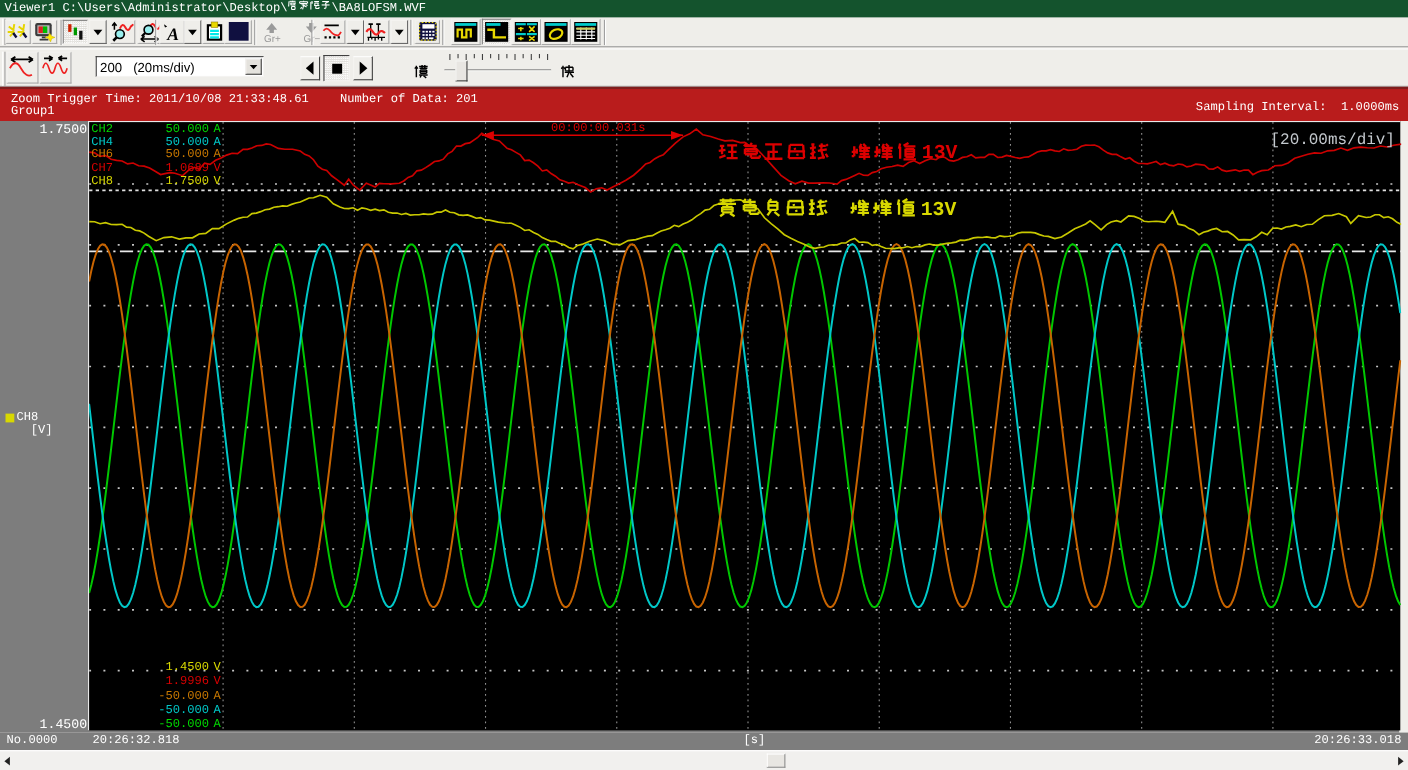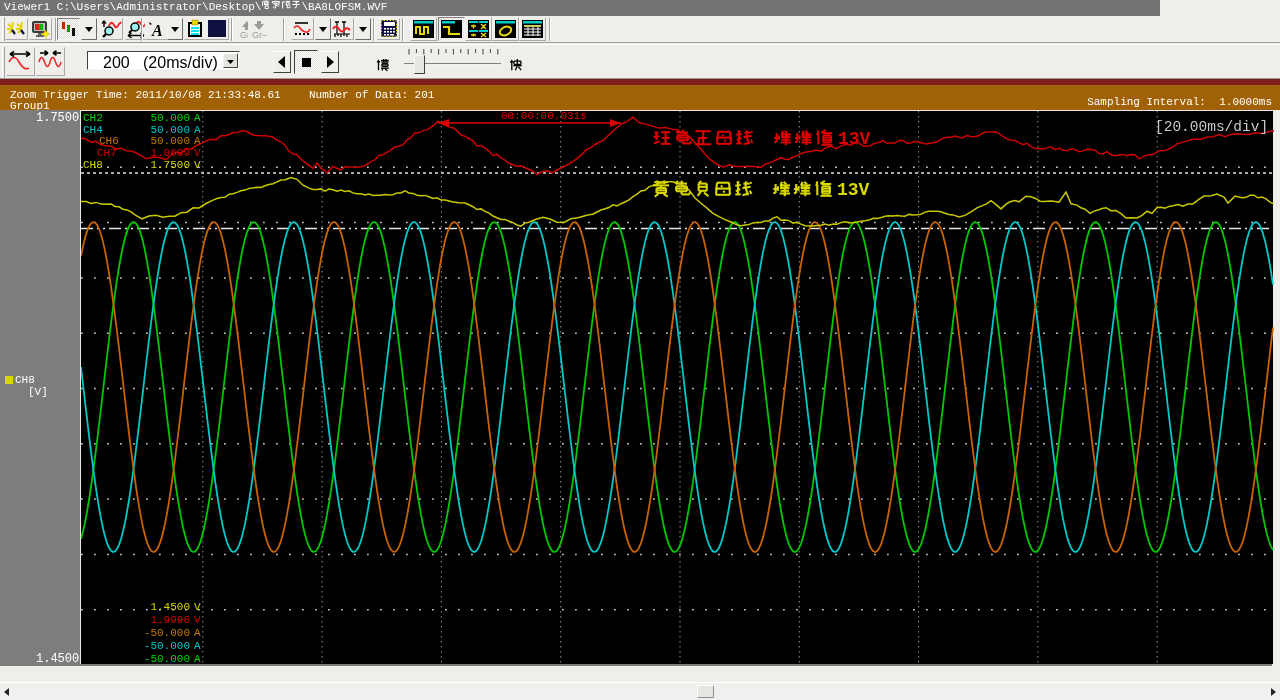--- a/index.html
+++ b/index.html
@@ -1,29 +1,29 @@
 <!DOCTYPE html>
 <html><head><meta charset="utf-8"><style>
 *{margin:0;padding:0;box-sizing:border-box}
 html,body{width:1280px;height:700px;overflow:hidden;background:#efeeea;font-family:"Liberation Sans",sans-serif}
 #page{position:relative;width:1280px;height:700px}
 .abs{position:absolute}
 
-#title{left:0;top:0;width:1160px;height:16px;background:#737373;color:#fff;font-family:"Liberation Mono",monospace;font-size:11px;line-height:15px}
+#title{left:0;top:0;width:1280px;height:16px;background:#14532d;color:#fff;font-family:"Liberation Mono",monospace;font-size:11px;line-height:15px}
 
 #tb1{left:0;top:16px;width:1280px;height:27px;background:#efeeea;border-bottom:1px solid #9c9c9c}
 #tb2{left:0;top:44px;width:1280px;height:35px;background:#efeeea;border-top:1px solid #fdfdfd;border-bottom:1px solid #9c9c9c}
 .btn{position:absolute;top:2px;width:23px;height:22px;border-top:1px solid #f2f1ef;border-left:1px solid #f2f1ef;border-right:1px solid #a8a8a8;border-bottom:1px solid #a8a8a8;background:#efeeea}
 .btn.press{border-top:1px solid #808080;border-left:1px solid #808080;border-right:1px solid #f4f3f1;border-bottom:1px solid #f4f3f1;background:repeating-conic-gradient(#ffffff 0% 25%,#dcdad5 0% 50%) 0 0/2px 2px}
 .dd{position:absolute;top:2px;width:16px;height:22px;border-top:1px solid #f4f3f1;border-left:1px solid #f4f3f1;border-right:1px solid #6a6a6a;border-bottom:1px solid #6a6a6a}
 .dd svg,.btn svg{position:absolute;left:0;top:0}
 .sep{position:absolute;top:2px;width:2px;height:23px;border-left:1px solid #a0a0a0;border-right:1px solid #fff}
 .grip{position:absolute;top:1px;width:3px;height:24px;border-left:1px solid #fff;border-right:1px solid #a0a0a0}
 
-#infobar{left:0;top:79px;width:1280px;height:31px;background:#a16207;border-top:6px solid #7f1d1d;color:#fff;font-family:"Liberation Mono",monospace;font-size:11px}
+#infobar{left:0;top:79px;width:1280px;height:31px;background:#b91c1c;border-top:2px solid #7f1d1d;color:#fff;font-family:"Liberation Mono",monospace;font-size:11px}
 
 #main{left:0;top:110px;width:1272px;height:556px;background:#7d7d7d}
 #plot{position:absolute;left:80px;top:0;width:1193px;height:554px;background:#000;border-left:1px solid #e8e8e8;border-top:1px solid #e8e8e8}
 .vg{stroke:#8f8f8f;stroke-width:1;stroke-dasharray:1.5 3.5}
 .hg{stroke:#c4c4c4;stroke-width:1.5;stroke-dasharray:1.8 11.2}
 .chlab{position:absolute;font-family:"Liberation Mono",monospace;font-size:11px;line-height:11px;white-space:pre}
 .annred{font-family:"Liberation Mono",monospace;font-size:18px;fill:#dd0000;font-weight:bold}
 .annyel{font-family:"Liberation Mono",monospace;font-size:18px;fill:#d8d800;font-weight:bold}
 
 #status{left:0;top:666px;width:1280px;height:16px;background:#7d7d7d;color:#fff;font-family:"Liberation Mono",monospace;font-size:11px;line-height:15px}
@@ -145,21 +145,21 @@
           <rect x="3" y="1" width="18" height="17" fill="#101040"></rect>
         </svg>
       </div>
     <div class="sep" style="left:231px"></div>
     <div class="btn" style="left:236px;border-color:transparent">
         <svg width="21" height="20" viewBox="0 0 21 20">
       <path d="M10 2 l5 6 h-3 v3 h-4 v-3 h-3 z" fill="#9a9a9a"></path>
       <text x="3" y="19" font-size="9" fill="#9a9a9a" font-family="Liberation Sans">Gr+</text>
         </svg>
       </div>
-    <div class="btn" style="left:248px;border-color:transparent">
+    <div class="btn" style="left:272px;border-color:transparent">
         <svg width="21" height="20" viewBox="0 0 21 20">
       <path d="M10 11 l5 -6 h-3 v-3 h-4 v3 h-3 z" fill="#9a9a9a"></path>
       <text x="3" y="19" font-size="9" fill="#9a9a9a" font-family="Liberation Sans">Gr−</text>
         </svg>
       </div>
     <div class="sep" style="left:283px"></div>
     <div class="btn" style="left:291px">
         <svg width="21" height="20" viewBox="0 0 21 20">
       <path d="M3 4 h13" stroke="#000" stroke-width="1.6"></path>
       <path d="M2 9 q3 -4 6 0 t6 4 q2 1 4 -3" stroke="#ee2222" stroke-width="1.6" fill="none"></path>
@@ -258,21 +258,21 @@
       <path d="M2 15 q5 -9 10 0 t10 6" stroke="#ee2222" stroke-width="1.6" fill="none" transform="translate(0,-1)"></path>
         </svg>
       </div>
     <div class="btn" style="left:36px;top:2px;width:29px;height:29px">
         <svg width="27" height="27" viewBox="0 0 27 27">
       <path d="M3 5 h8 M11 5 l-3.5 -2.2 M11 5 l-3.5 2.2 M24 5 h-8 M16 5 l3.5 -2.2 M16 5 l3.5 2.2" stroke="#000" stroke-width="1.6" fill="none"></path>
       <path d="M2 16 q2.5 -9 5.5 0 t5.5 0 q2.5 -9 5.5 0 t5.5 0" stroke="#ee2222" stroke-width="1.5" fill="none" transform="translate(0,-2)"></path>
         </svg>
       </div>
     <div class="abs" style="left:87px;top:6px;width:153px;height:19px;border:1px solid #404040;border-right-color:#f4f3f1;border-bottom-color:#f4f3f1;background:#fff">
-      <div class="abs" style="left:15px;top:2px;font-size:16px;color:#000;font-family:'Liberation Sans'">200&nbsp;&nbsp;&nbsp;(20ms/div)</div>
+      <div class="abs" style="left:3px;top:2px;font-size:12px;color:#000;font-family:'Liberation Sans'">200&nbsp;&nbsp;&nbsp;(20ms/div)</div>
       <div class="abs" style="right:1px;top:1px;width:15px;height:15px;background:#e4e2dd;border-top:1px solid #fdfdfd;border-left:1px solid #f4f3f1;border-right:1px solid #404040;border-bottom:1px solid #404040">
         <svg width="13" height="13">
             <path d="M3 5 h7 l-3.5 4 z" fill="#000"></path>
           </svg></div>
     </div>
     <div class="abs" style="left:273px;top:6px;width:18px;height:22px;background:#efeeea;border-top:1px solid #fdfdfd;border-left:1px solid #f4f3f1;border-right:1px solid #404040;border-bottom:1px solid #404040">
       <svg width="16" height="20">
           <path d="M11 4 v12 l-7 -6 z" fill="#000"></path>
         </svg></div>
     <div class="abs" style="left:294px;top:5px;width:24px;height:24px;background:repeating-conic-gradient(#ffffff 0% 25%,#e0deda 0% 50%) 0 0/2px 2px;border-top:1px solid #404040;border-left:1px solid #404040;border-right:1px solid #f4f3f1;border-bottom:1px solid #f4f3f1">
@@ -549,42 +549,48 @@
           <line x1="739.4" y1="84.8" x2="750.7" y2="84.8" stroke="#d8d800" stroke-width="2.1"></line>
           <text x="756" y="84" class="annyel">13V</text>
         <text x="1074" y="20" font-family="Liberation Mono" font-size="14.5" fill="#c4c9ce">[20.00ms/div]</text>
       </svg>
       <div class="chlab" style="left:2px;top:2px;color:#00d800">CH2</div>
       <div class="chlab" style="left:68px;top:2px;width:41px;text-align:right;color:#00d800">50.000</div>
       <div class="chlab" style="left:113px;top:2px;color:#00d800">A</div>
       <div class="chlab" style="left:2px;top:14px;color:#00c8c8">CH4</div>
       <div class="chlab" style="left:68px;top:14px;width:41px;text-align:right;color:#00c8c8">50.000</div>
       <div class="chlab" style="left:113px;top:14px;color:#00c8c8">A</div>
-      <div class="chlab" style="left:18px;top:25px;color:#c87800">CH6</div>
+      <div class="chlab" style="left:2px;top:25px;color:#c87800">CH6</div>
       <div class="chlab" style="left:68px;top:25px;width:41px;text-align:right;color:#c87800">50.000</div>
       <div class="chlab" style="left:113px;top:25px;color:#c87800">A</div>
-      <div class="chlab" style="left:16px;top:37px;color:#d80000">CH7</div>
+      <div class="chlab" style="left:2px;top:37px;color:#d80000">CH7</div>
       <div class="chlab" style="left:68px;top:37px;width:41px;text-align:right;color:#d80000">1.0689</div>
       <div class="chlab" style="left:113px;top:37px;color:#d80000">V</div>
       <div class="chlab" style="left:2px;top:49px;color:#d8d800">CH8</div>
       <div class="chlab" style="left:68px;top:49px;width:41px;text-align:right;color:#d8d800">1.7500</div>
       <div class="chlab" style="left:113px;top:49px;color:#d8d800">V</div>
       <div class="chlab" style="left:68px;top:491px;width:41px;text-align:right;color:#d8d800">1.4500</div>
       <div class="chlab" style="left:113px;top:491px;color:#d8d800">V</div>
       <div class="chlab" style="left:68px;top:504px;width:41px;text-align:right;color:#d80000">1.9996</div>
       <div class="chlab" style="left:113px;top:504px;color:#d80000">V</div>
       <div class="chlab" style="left:61px;top:517px;width:48px;text-align:right;color:#c87800">-50.000</div>
       <div class="chlab" style="left:113px;top:517px;color:#c87800">A</div>
       <div class="chlab" style="left:61px;top:530px;width:48px;text-align:right;color:#00c8c8">-50.000</div>
       <div class="chlab" style="left:113px;top:530px;color:#00c8c8">A</div>
       <div class="chlab" style="left:61px;top:543px;width:48px;text-align:right;color:#00d800">-50.000</div>
       <div class="chlab" style="left:113px;top:543px;color:#00d800">A</div>
     </div>
   </div>
 
+  <div id="status" class="abs">
+    <div class="abs" style="left:6px">No.0000</div>
+    <div class="abs" style="left:84px">20:26:32.818</div>
+    <div class="abs" style="left:676px">[s]</div>
+    <div class="abs" style="right:6px">20:26:33.018</div>
+  </div>
   <div id="hscroll" class="abs">
     <svg class="abs" style="left:3px;top:4px" width="8" height="10">
         <path d="M6 1 v8 l-5 -4 z" fill="#222"></path>
       </svg>
     <svg class="abs" style="right:3px;top:4px" width="8" height="10">
         <path d="M2 1 v8 l5 -4 z" fill="#222"></path>
       </svg>
     <div class="abs" style="left:697px;top:2px;width:17px;height:13px;background:#e8e6e2;border-top:1px solid #fff;border-left:1px solid #fff;border-right:1px solid #909090;border-bottom:1px solid #909090"></div>
   </div>
 </div>

